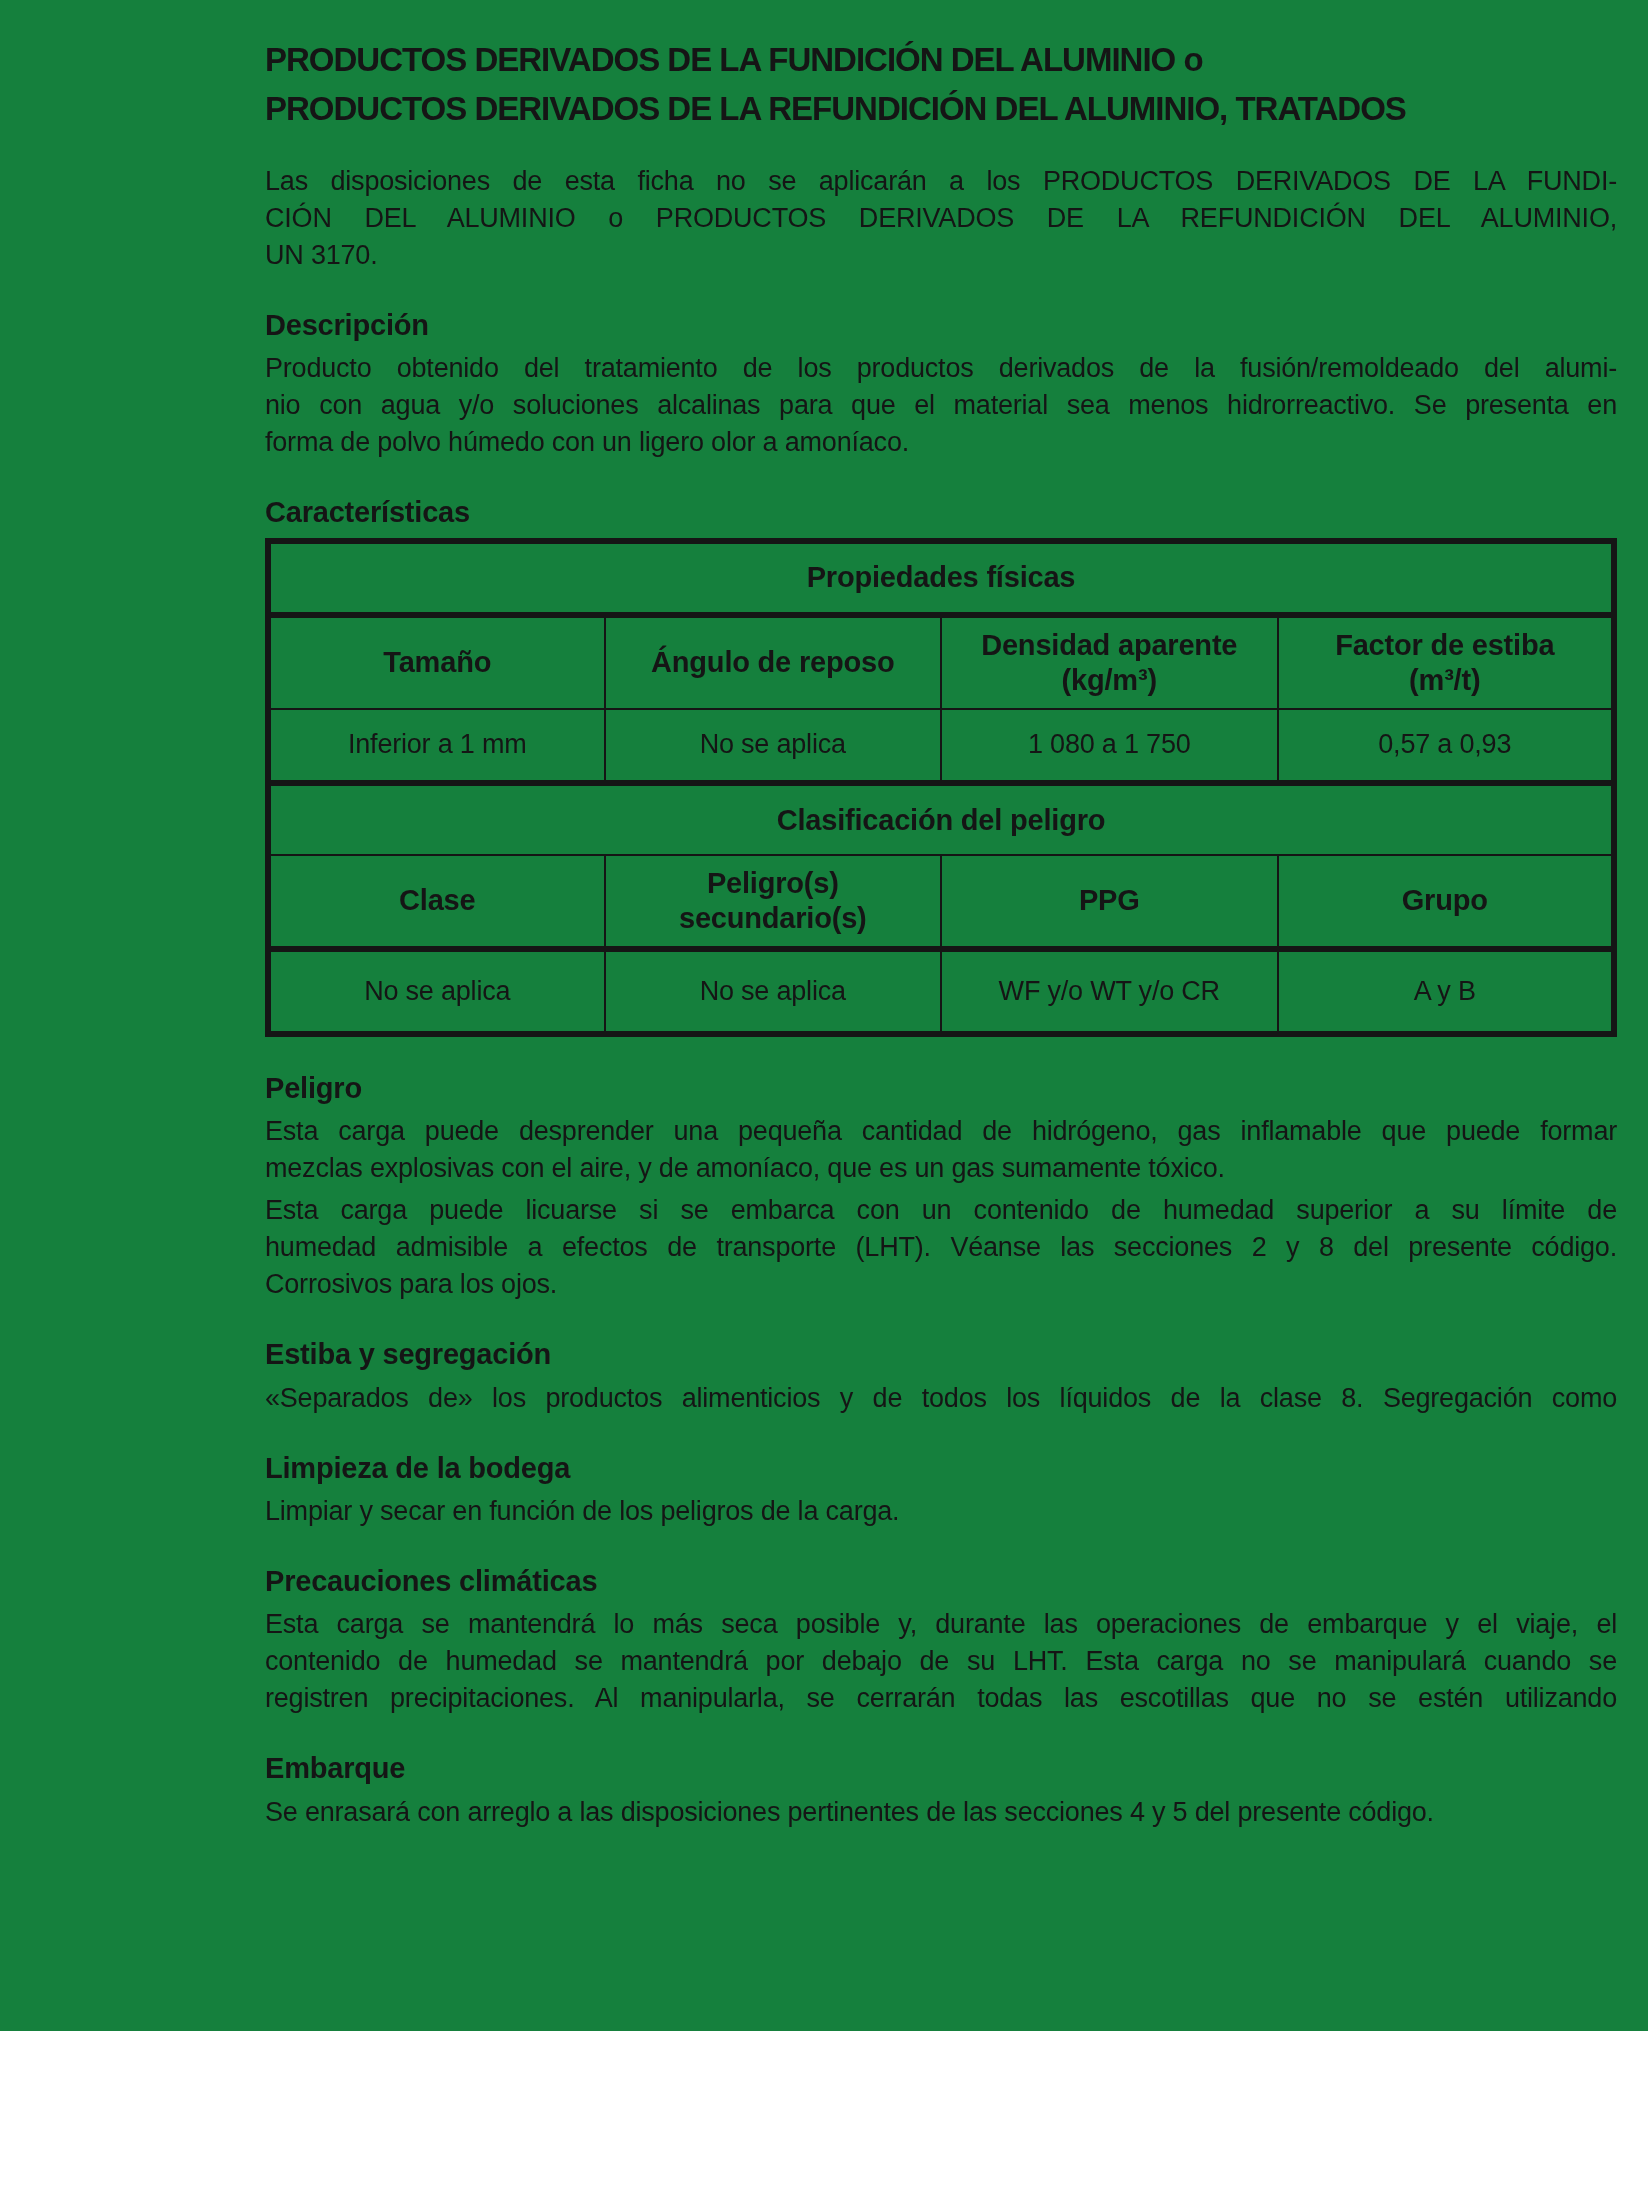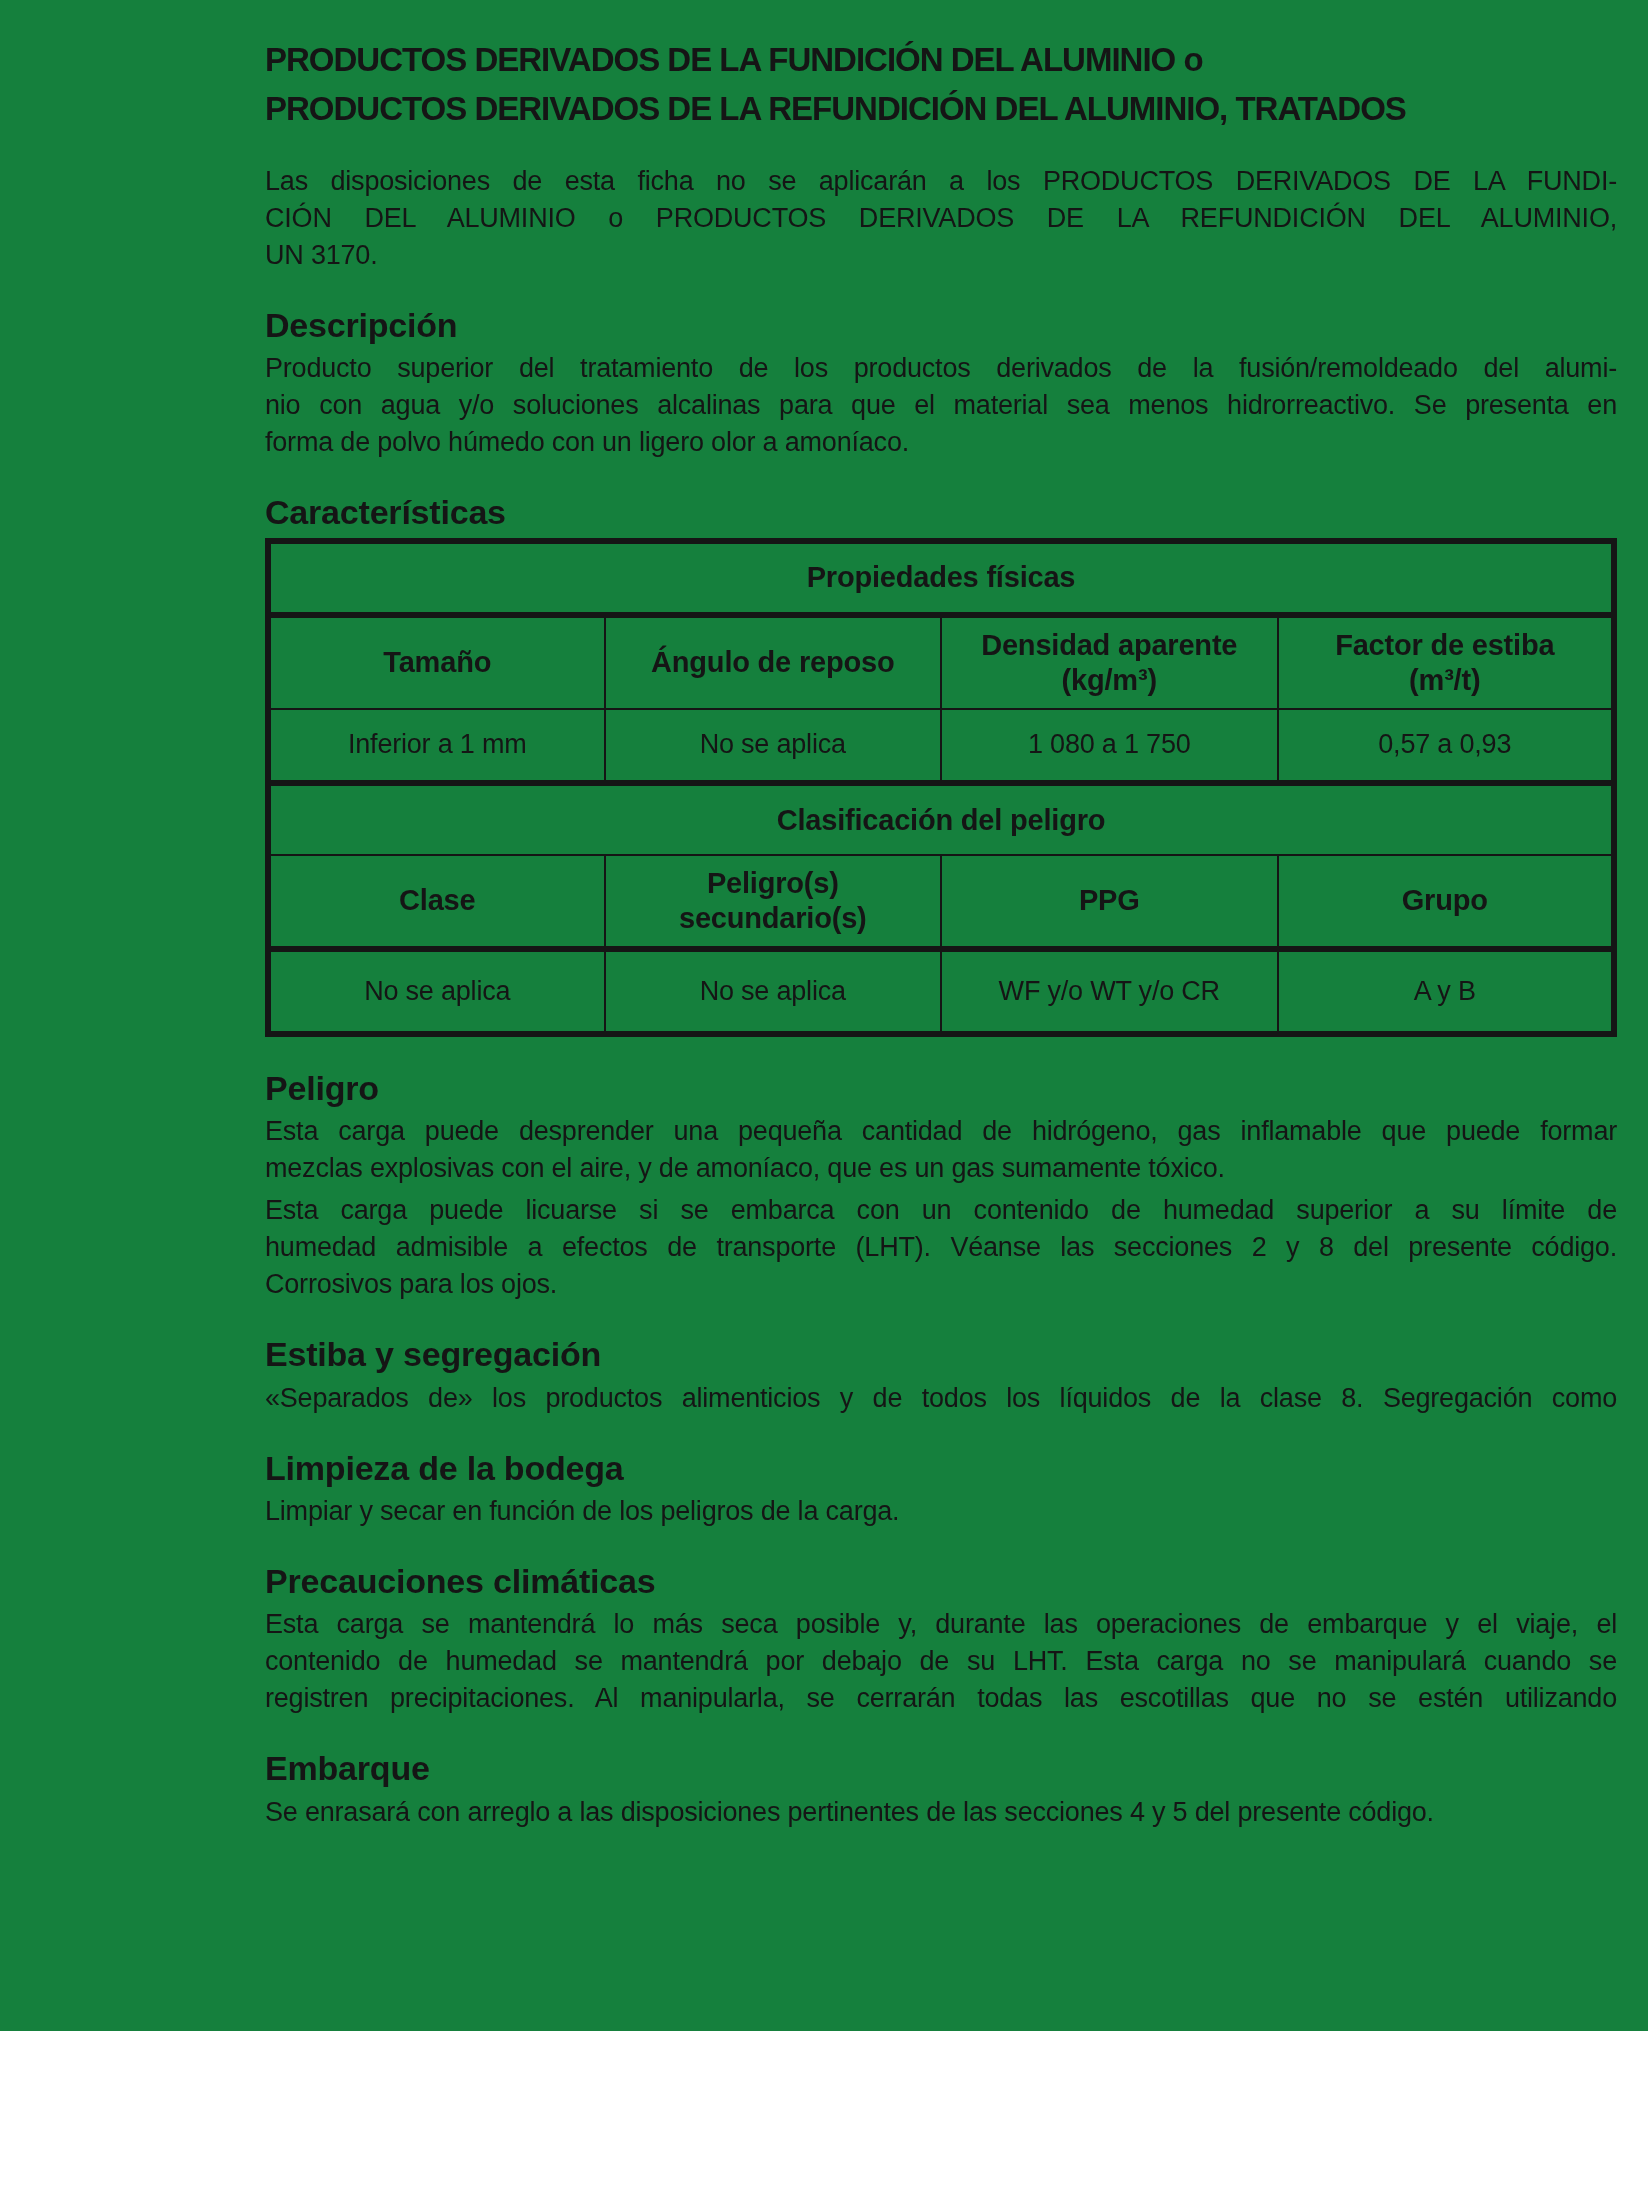--- a/index.html
+++ b/index.html
@@ -21,21 +21,21 @@
   .title {
     font-size: 33px;
     font-weight: 700;
     line-height: 49px;
     letter-spacing: -1px;
     margin: 0 0 30px 0;
   }
   .title .ln { white-space: nowrap; text-align: left; }
   
   h2 {
-    font-size: 34px;
+    font-size: 29px;
     font-weight: 700;
     line-height: 37px;
     margin: 33px 0 6.4px 0;
     letter-spacing: -0.2px;
   }
   
   .para {
     font-size: 27px;
     line-height: 37px;
     margin: 0 0 4.8px 0;
@@ -78,21 +78,21 @@
       </h1>
 
     <div class="para just">
         <div class="ln">Las disposiciones de esta ficha no se aplicarán a los PRODUCTOS DERIVADOS DE LA FUNDI-</div>
         <div class="ln">CIÓN DEL ALUMINIO o PRODUCTOS DERIVADOS DE LA REFUNDICIÓN DEL ALUMINIO,</div>
         <div class="ln ln-last">UN 3170.</div>
       </div>
 
     <h2>Descripción</h2>
     <div class="para just">
-        <div class="ln">Producto superior del tratamiento de los productos derivados de la fusión/remoldeado del alumi-</div>
+        <div class="ln">Producto obtenido del tratamiento de los productos derivados de la fusión/remoldeado del alumi-</div>
         <div class="ln">nio con agua y/o soluciones alcalinas para que el material sea menos hidrorreactivo. Se presenta en</div>
         <div class="ln ln-last">forma de polvo húmedo con un ligero olor a amoníaco.</div>
       </div>
 
     <h2>Características</h2>
 
     <table class="chars">
       <tbody>
           <tr class="caprow b-thick">
         <td colspan="4">Propiedades físicas</td>

